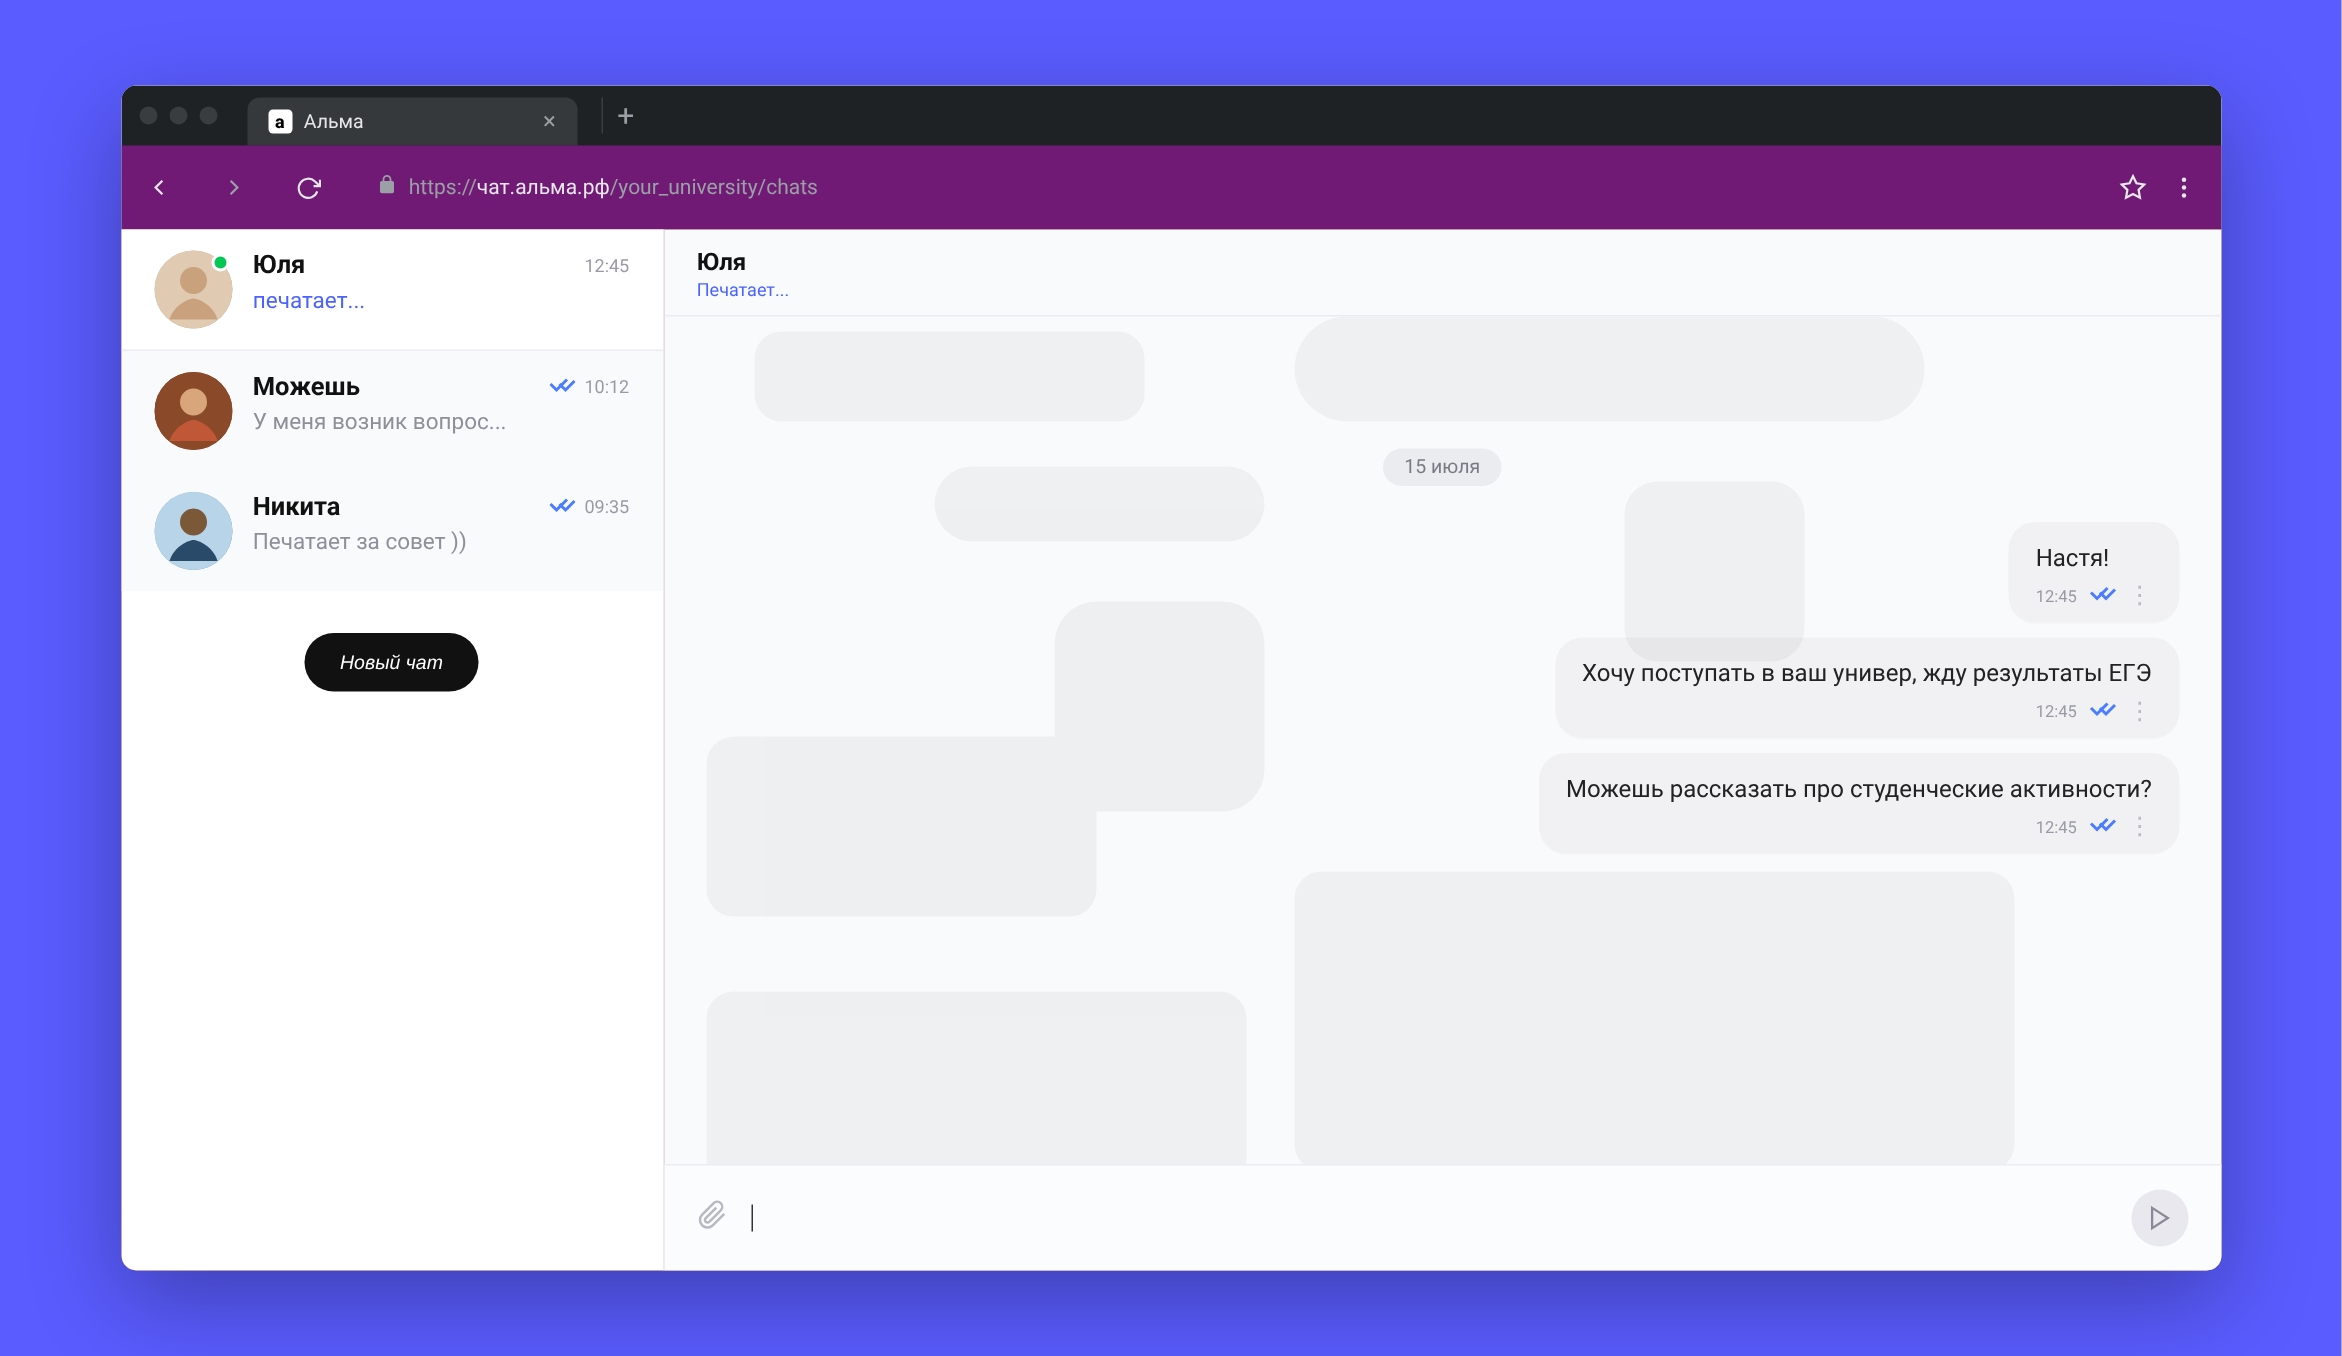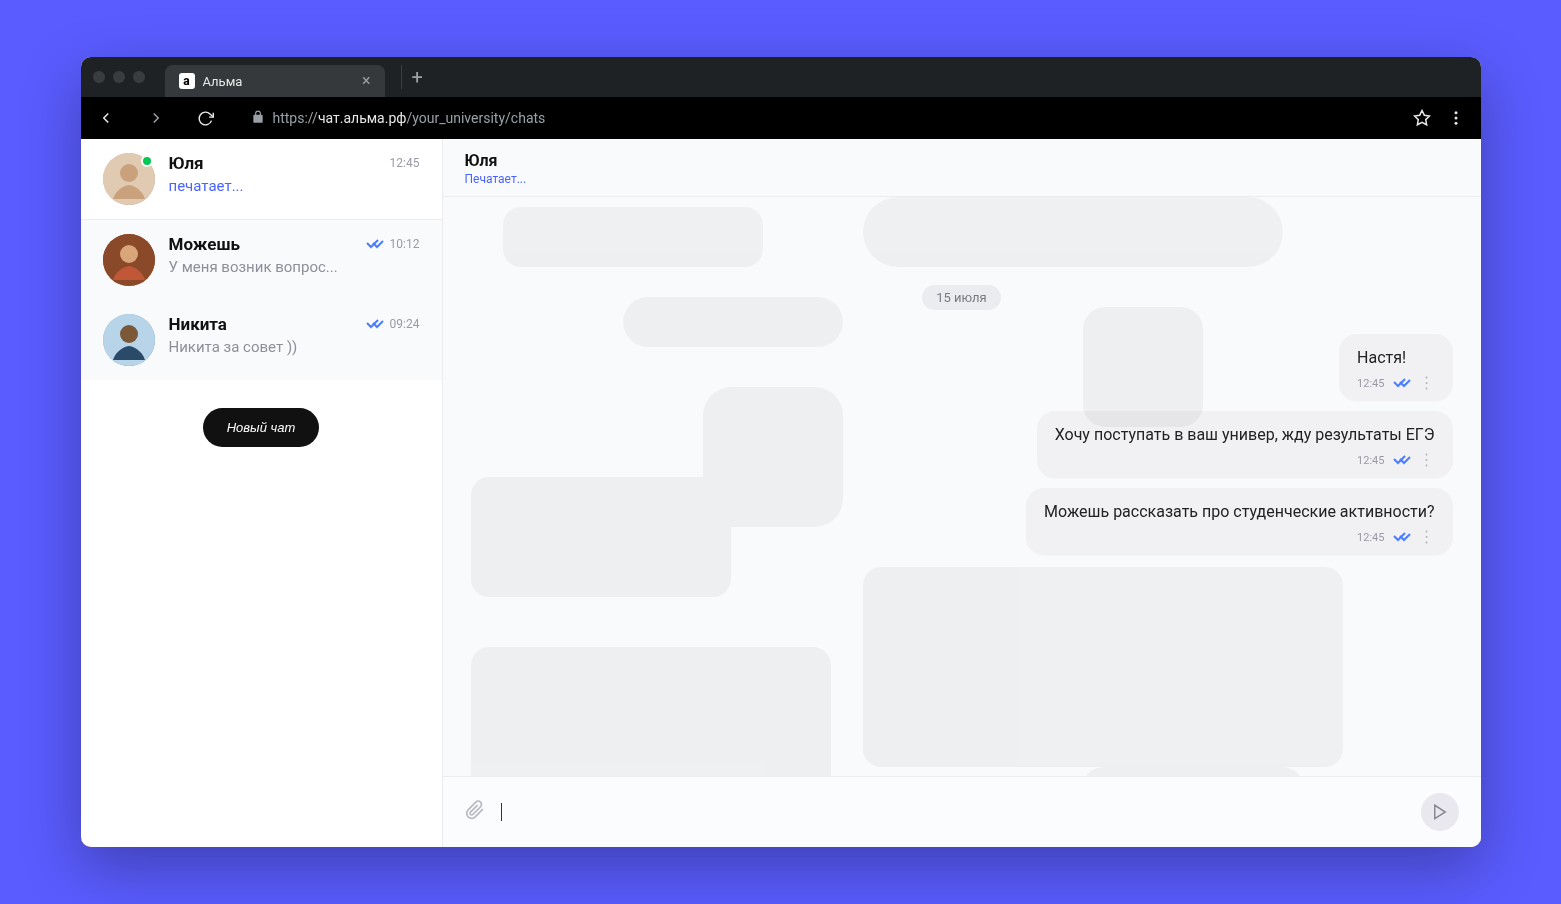--- a/index.html
+++ b/index.html
@@ -77,24 +77,24 @@
       color: #9aa0a6;
       font-size: 20px;
       padding: 0 10px;
       cursor: pointer;
       margin-left: 8px;
       border-left: 1px solid #3a3d3f;
     }
     .addr-bar {
       display: flex;
       align-items: center;
-      height: 42px;
+      height: 56px;
       padding: 0 10px;
       gap: 20px;
-      background: #000000;
+      background: #701a75;
     }
     .nav-btn {
       width: 30px;
       height: 30px;
       display: flex;
       align-items: center;
       justify-content: center;
       color: #9aa0a6;
       cursor: pointer;
       font-size: 18px;
@@ -408,24 +408,24 @@
         <div class="chat-body">
           <div class="chat-name-row">
             <span class="chat-name">Никита</span>
             <span class="chat-time-group">
               <span class="read-ticks">
                 <svg width="18" height="12" viewBox="0 0 18 12" fill="none" stroke="currentColor" stroke-width="2">
                     <polyline points="1 6 5 10 12 3"></polyline>
                     <polyline points="7 6 11 10 17 4"></polyline>
                   </svg>
               </span>
-              <span class="chat-time">09:24</span>
+              <span class="chat-time">09:35</span>
             </span>
           </div>
-          <div class="chat-preview">Никита за совет ))</div>
+          <div class="chat-preview">Печатает за совет ))</div>
         </div>
       </div>
 
       <div class="new-chat-wrap">
         <button class="new-chat-btn">Новый чат</button>
       </div>
     </div>
 
     <div class="main">
       <div class="chat-header">

